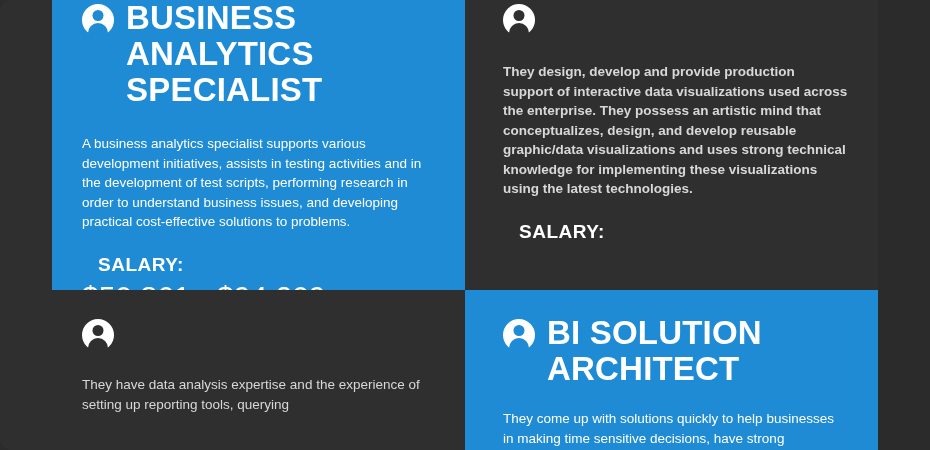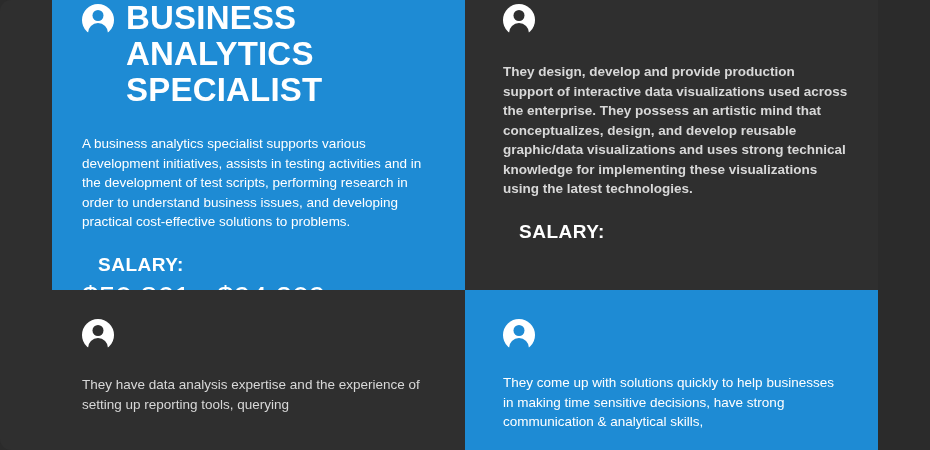--- a/index.html
+++ b/index.html
@@ -167,17 +167,18 @@
   <div class="card dark" id="card-bi-engineer">
     <div class="title-row">
       <div class="avatar-icon"></div>
     </div>
     <p class="desc">They have data analysis expertise and the experience of setting up reporting tools, querying</p>
   </div>
 
   <div class="card blue" id="card-bi-architect">
     <div class="title-row">
       <div class="avatar-icon"></div>
+      <div class="job-title">BI SOLUTION ARCHITECT</div>
     </div>
     <p class="desc">They come up with solutions quickly to help businesses in making time sensitive decisions, have strong communication &amp; analytical skills,</p>
   </div>
 
 </div>
 
 </body></html>

